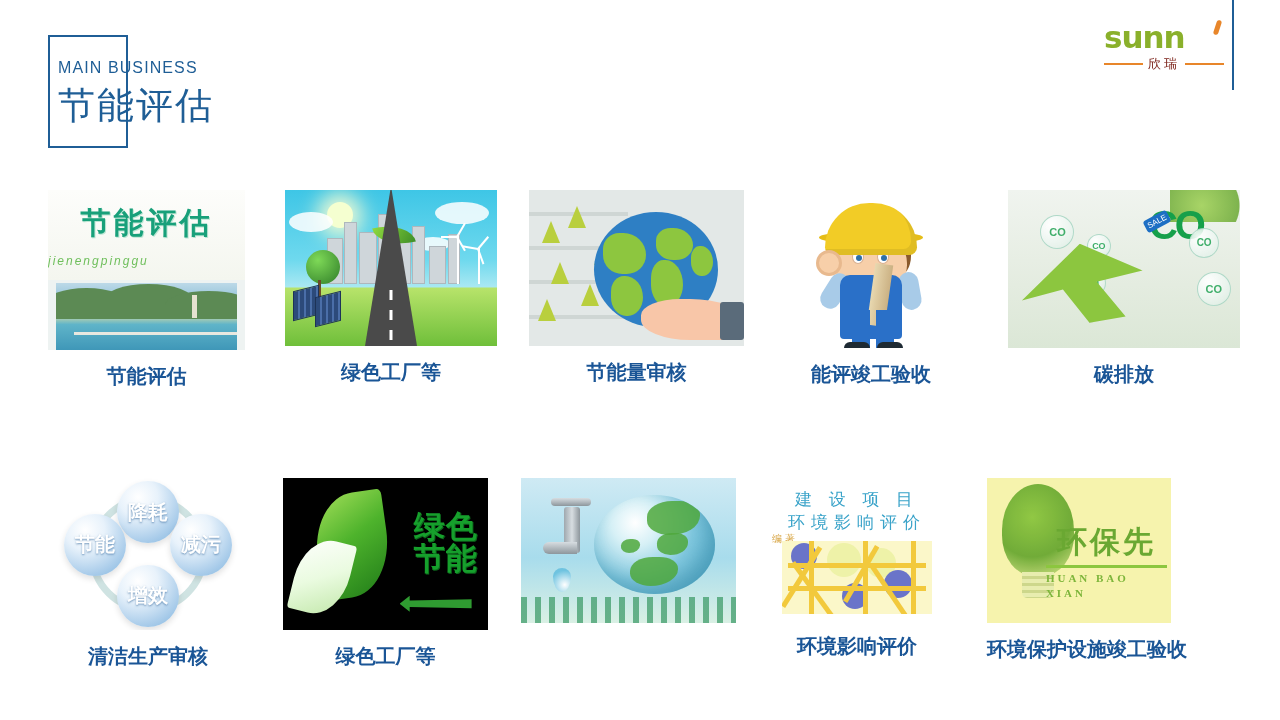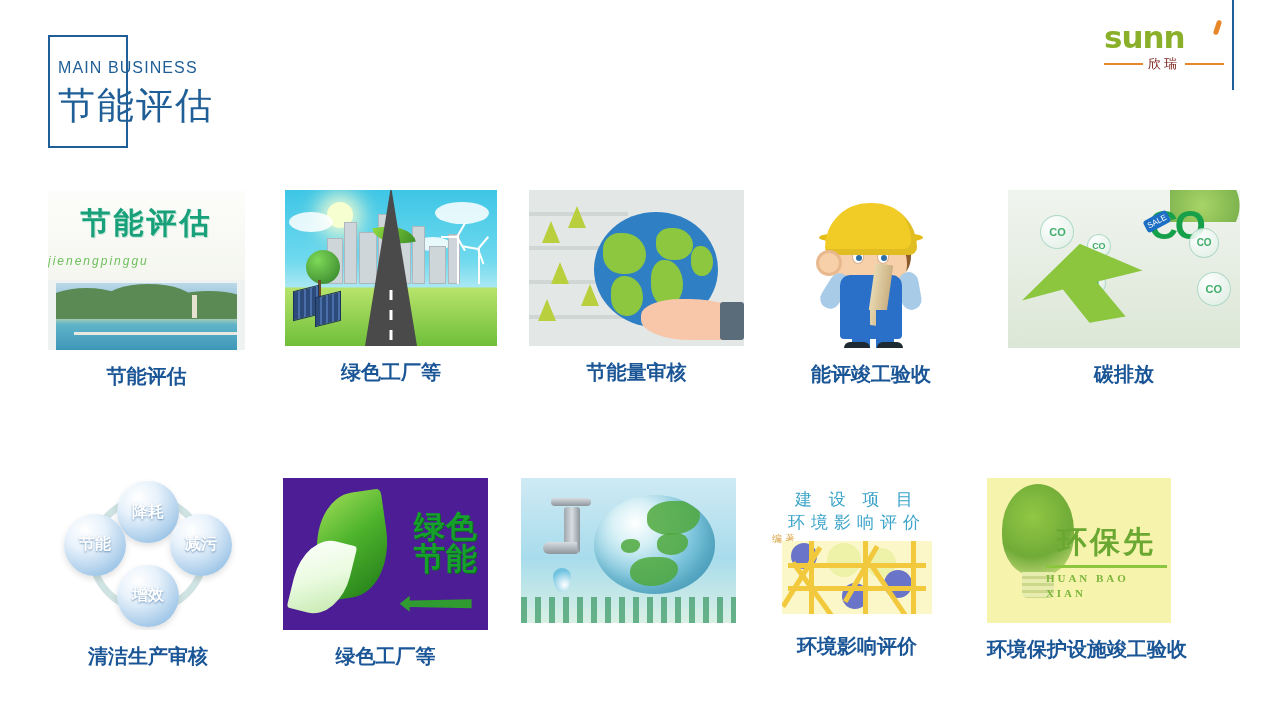--- a/index.html
+++ b/index.html
@@ -242,30 +242,30 @@
   .cy-ring {
     position:absolute; left:50%; top:50%; transform:translate(-50%,-50%);
     width:118px; height:118px; border-radius:50%;
     border:7px solid #cfe3e2;
   }
   .cy-node {
     position:absolute; width:62px; height:62px; border-radius:50%;
     background:radial-gradient(circle at 34% 26%, #ffffff 0%, #e8f2fb 32%, #a9ccea 72%, #7fb3dd 100%);
     box-shadow: 0 3px 6px rgba(0,0,0,.12);
     display:flex; align-items:center; justify-content:center;
-    color:#ffffff; font-size:16px; font-weight:700;
+    color:#ffffff; font-size:20px; font-weight:700;
     text-shadow: 0 1px 2px rgba(60,110,160,.7);
   }
   .cy-top { left:50%; top:2%; transform:translateX(-50%); }
   .cy-right { right:8%; top:44%; transform:translateY(-50%); }
   .cy-bottom { left:50%; bottom:2%; transform:translateX(-50%); }
   .cy-left { left:8%; top:44%; transform:translateY(-50%); }
 
   
-  .art-leaf { width:100%; height:100%; position:relative; background:#4c1d95; }
+  .art-leaf { width:100%; height:100%; position:relative; background:#000000; }
   .lf-big {
     position:absolute; left:16%; top:10%; width:72px; height:104px;
     background:linear-gradient(150deg,#a6e05a 0%,#4eb32c 45%,#1f7a18 100%);
     border-radius: 60% 6% 60% 6%;
     transform: rotate(-8deg);
   }
   .lf-small {
     position:absolute; left:6%; top:40%; width:54px; height:76px;
     background:linear-gradient(150deg,#ffffff 0%,#eafbe0 50%,#bfe6a6 100%);
     border-radius: 60% 6% 60% 6%;

